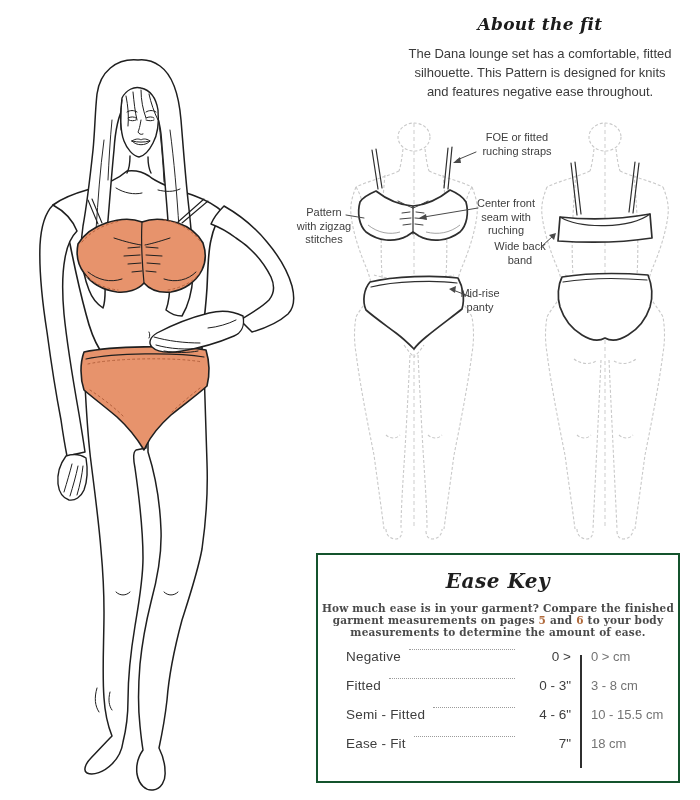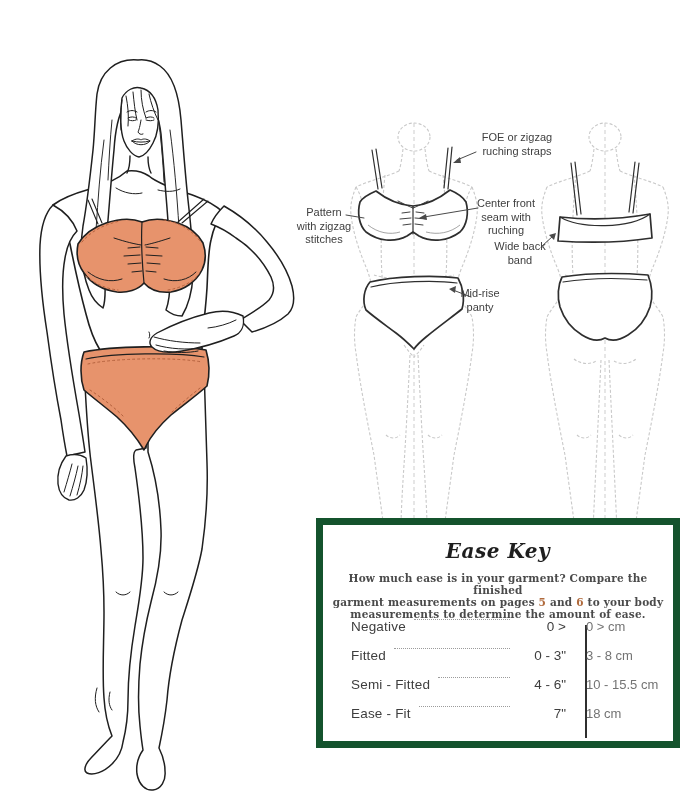--- a/index.html
+++ b/index.html
@@ -7,22 +7,22 @@
         font-family:"Liberation Sans",sans-serif;}
   svg{position:absolute;display:block;}
   
   .about{position:absolute;left:380px;top:14px;width:320px;text-align:center;}
   .about-title{font-family:"DejaVu Serif",serif;font-style:italic;font-weight:700;
                font-size:17px;color:#1c1c1c;letter-spacing:.3px;margin-bottom:10px;}
   .about-line{font-size:13px;line-height:19px;color:#3b3b3b;}
   
   .ann{position:absolute;font-size:11px;line-height:13.5px;color:#404040;text-align:center;}
   
-  .easekey{position:absolute;left:316px;top:518px;width:364px;height:230px;
-           border:7px solid #14532d;box-sizing:border-box;background:#fff;}
+  .easekey{position:absolute;left:316px;top:553px;width:364px;height:230px;
+           border:2px solid #14532d;box-sizing:border-box;background:#fff;}
   .ek-title{font-family:"DejaVu Serif",serif;font-style:italic;font-weight:700;
             font-size:20px;color:#1e1e1e;text-align:center;margin-top:14px;letter-spacing:.5px;}
   .ek-intro{font-family:"DejaVu Serif",serif;font-weight:700;
             font-size:10.5px;line-height:12px;color:#4a4a4a;text-align:center;margin-top:9px;
             letter-spacing:.2px;}
   .ek-intro .accent{color:#b06a3c;}
   .ek-table{position:absolute;left:0;top:94px;width:100%;}
   .ek-row{display:flex;align-items:flex-start;height:29px;padding:0 0 8px 28px;box-sizing:border-box;}
   .ek-label{font-size:13.5px;color:#3e3e3e;letter-spacing:.2px;white-space:nowrap;}
   .ek-dots{flex:1;border-bottom:1.5px dotted #9b9b9b;margin:0 8px 3px 8px;}
@@ -130,20 +130,26 @@
         <path d="M158,190 C166,192 174,192 180,189"></path>
         <path d="M149,332 C150,334 150,336 149,338"></path>
         <path d="M116,592 C120,596 126,596 130,592"></path>
         <path d="M164,592 C168,596 174,596 178,592"></path>
         <path d="M97,688 C94,698 95,706 99,712"></path>
         <path d="M110,692 C108,700 109,706 112,710"></path>
       </g>
     </g>
   </svg>
 
+  <div class="about">
+    <div class="about-title">About the fit</div>
+    <div class="about-line">The Dana lounge set has a comfortable, fitted</div>
+    <div class="about-line">silhouette. This Pattern is designed for knits</div>
+    <div class="about-line">and features negative ease throughout.</div>
+  </div>
 
   <svg style="left:290px;top:105px;" width="410" height="440" viewBox="0 0 410 440">
 
     <g fill="none" stroke="#c9c9c9" stroke-width="1.1" stroke-dasharray="3 2">
       <ellipse cx="124" cy="32" rx="16" ry="14"></ellipse>
       <path d="M113,44 C112,52 111,60 109,66"></path>
         <path d="M135,44 C136,52 137,60 139,66"></path>
       <path d="M109,66 C96,72 78,76 66,82"></path>
         <path d="M139,66 C152,72 170,76 182,82"></path>
       <path d="M66,82 C62,92 60,100 61,110 C63,128 70,148 76,162 C80,172 82,180 82,186 C78,196 70,204 66,212 C64,224 64,236 66,248 C70,280 78,320 84,350 C88,380 92,408 94,424"></path>
@@ -232,21 +238,21 @@
         <path d="M129,113 L136,109 L137,115 Z" stroke="none"></path>
       <path d="M56,110 L74,113" fill="none"></path>
       <path d="M251,142 L263,131" fill="none"></path>
         <path d="M266,128 L259,130 L264,135 Z" stroke="none"></path>
       <path d="M181,192 L163,185" fill="none"></path>
         <path d="M159,184 L166,181 L165,188 Z" stroke="none"></path>
     </g>
   </svg>
 
   <div class="ann" style="left:470px;top:131px;width:94px;">
-    <div>FOE or zigzag</div>
+    <div>FOE or fitted</div>
     <div>ruching straps</div>
   </div>
   <div class="ann" style="left:292px;top:206px;width:64px;">
     <div>Pattern</div>
     <div>with zigzag</div>
     <div>stitches</div>
   </div>
   <div class="ann" style="left:470px;top:197px;width:72px;">
     <div>Center front</div>
     <div>seam with</div>

